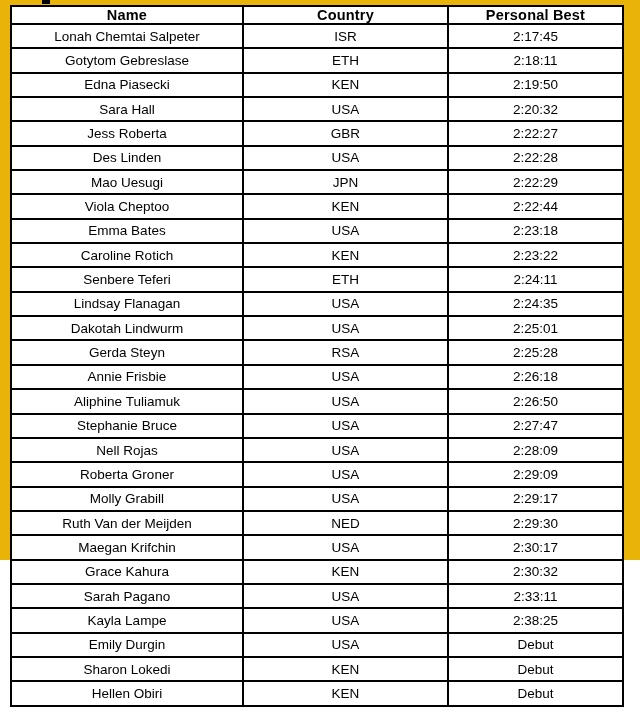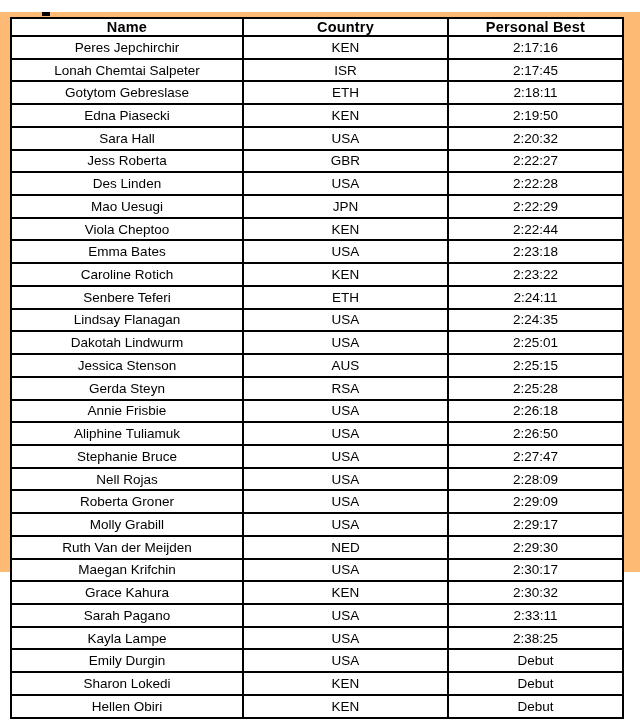--- a/index.html
+++ b/index.html
@@ -9,22 +9,21 @@
     width: 640px;
     height: 728px;
     font-family: "Liberation Sans", sans-serif;
     color: #000000;
     overflow: hidden;
   }
   #stage {
     position: relative;
     width: 640px;
     height: 560px;
-    background: #fdba74;
-    margin-top: 12px;
+    background: #eab308;
   }
   
   .title-fragment {
     position: absolute;
     left: 42px;
     top: 0;
     width: 8px;
     height: 4px;
     background: #000000;
   }
@@ -74,25 +73,20 @@
     </colgroup>
     <thead>
       <tr>
         <th>Name</th>
         <th>Country</th>
         <th>Personal Best</th>
       </tr>
     </thead>
     <tbody>
         <tr>
-          <td>Peres Jepchirchir</td>
-          <td>KEN</td>
-          <td>2:17:16</td>
-        </tr>
-        <tr>
           <td>Lonah Chemtai Salpeter</td>
           <td>ISR</td>
           <td>2:17:45</td>
         </tr>
         <tr>
           <td>Gotytom Gebreslase</td>
           <td>ETH</td>
           <td>2:18:11</td>
         </tr>
         <tr>
@@ -142,25 +136,20 @@
         </tr>
         <tr>
           <td>Lindsay Flanagan</td>
           <td>USA</td>
           <td>2:24:35</td>
         </tr>
         <tr>
           <td>Dakotah Lindwurm</td>
           <td>USA</td>
           <td>2:25:01</td>
-        </tr>
-        <tr>
-          <td>Jessica Stenson</td>
-          <td>AUS</td>
-          <td>2:25:15</td>
         </tr>
         <tr>
           <td>Gerda Steyn</td>
           <td>RSA</td>
           <td>2:25:28</td>
         </tr>
         <tr>
           <td>Annie Frisbie</td>
           <td>USA</td>
           <td>2:26:18</td>

